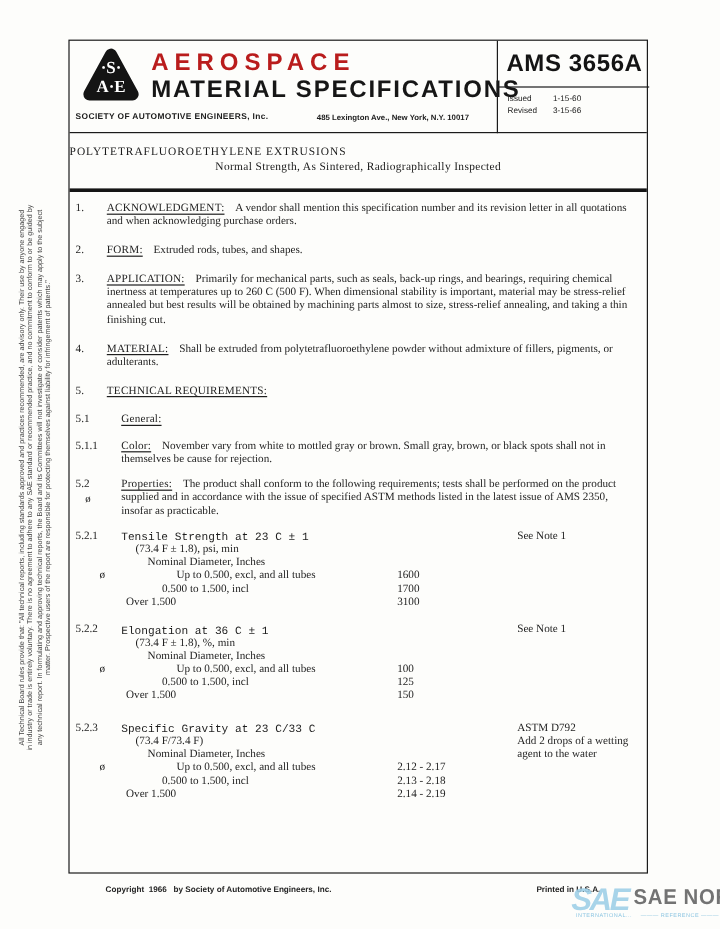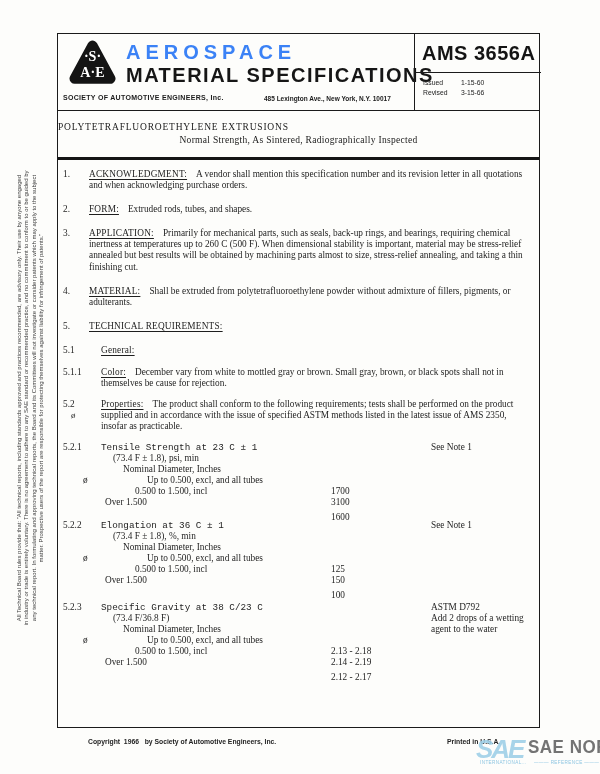--- a/index.html
+++ b/index.html
@@ -34,21 +34,21 @@
     background:transparent;
   }
 
   
   .hdr { position:absolute; left:0; top:0; width:100%; height:77px; border-bottom:1.6px solid #1b1b1b; }
   .badge { position:absolute; left:11px; top:6px; width:47px; height:49px; }
   .badge svg { width:100%; height:100%; }
   .hdr-t1 {
     position:absolute; left:68px; top:7px;
     font-family:"Liberation Sans", sans-serif; font-weight:bold;
-    font-size:20px; letter-spacing:5px; color:#3b82f6;
+    font-size:20px; letter-spacing:5px; color:#b91c1c;
   }
   .hdr-t2 {
     position:absolute; left:68px; top:30px;
     font-family:"Liberation Sans", sans-serif; font-weight:bold;
     font-size:20px; letter-spacing:1.5px; color:#161616;
   }
   .society {
     position:absolute; left:5px; top:60px;
     font-family:"Liberation Sans", sans-serif; font-weight:bold;
     font-size:7px; letter-spacing:0.3px; color:#1b1b1b;
@@ -91,21 +91,21 @@
   .prop { position:absolute; left:5px; width:472px; height:70px; font-size:9.3px; line-height:11.2px; }
   .prop span { position:absolute; white-space:nowrap; }
   .pnum { left:0; top:0; }
   .pl1 { left:38px; top:0;font-family:Liberation Mono, monospace; }
   .pl2 { left:50px; top:11px; }
   .pl3 { left:60px; top:22px; }
   .pmark { left:20px; top:33px; }
   .pr1 { left:84px; top:33px; }
   .pr2 { left:72px; top:44px; }
   .pr3 { left:42px; top:55px; }
-  .pv1 { left:268px; top:33px;margin-top:37px; }
+  .pv1 { left:268px; top:33px; }
   .pv2 { left:268px; top:44px; }
   .pv3 { left:268px; top:55px; }
   .pn1 { left:368px; top:0; }
   .pn2 { left:368px; top:11px; }
   .pn3 { left:368px; top:22px; }
 
   
   .copyright {
     position:absolute; left:88px; top:738px;
     font-family:"Liberation Sans", sans-serif; font-weight:bold;
@@ -199,21 +199,21 @@
     <div class="sectext"><span class="slabel">TECHNICAL REQUIREMENTS:</span></div>
   </div>
 
   <div class="sec sub" style="top:311px">
     <span class="num">5.1</span>
     <div class="sectext"><span class="slabel">General:</span></div>
   </div>
 
   <div class="sec sub" style="top:333px">
     <span class="num">5.1.1</span>
-    <div class="sectext"><span class="slabel">Color:</span><span>December vary from white to mottled gray or brown.  Small gray, brown, or black spots shall not in themselves be cause for rejection.</span></div>
+    <div class="sectext"><span class="slabel">Color:</span><span>November vary from white to mottled gray or brown.  Small gray, brown, or black spots shall not in themselves be cause for rejection.</span></div>
   </div>
 
   <div class="sec sub" style="top:365px">
     <span class="mark-abs">ø</span>
     <span class="num">5.2</span>
     <div class="sectext"><span class="slabel">Properties:</span><span>The product shall conform to the following requirements; tests shall be performed on the product supplied and in accordance with the issue of specified ASTM methods listed in the latest issue of AMS 2350, insofar as practicable.</span></div>
   </div>
 
   <div class="prop" style="top:408px">
     <span class="pnum">5.2.1</span>
@@ -240,22 +240,22 @@
     <span class="pr1">Up to 0.500, excl, and all tubes</span>
     <span class="pv1">100</span>
     <span class="pr2">0.500 to 1.500, incl</span>
     <span class="pv2">125</span>
     <span class="pr3">Over 1.500</span>
     <span class="pv3">150</span>
   </div>
 
   <div class="prop" style="top:568px">
     <span class="pnum">5.2.3</span>
-    <span class="pl1">Specific Gravity at 38 C/23 C</span>
-    <span class="pl2">(73.4 F/36.8 F)</span>
+    <span class="pl1">Specific Gravity at 23 C/33 C</span>
+    <span class="pl2">(73.4 F/73.4 F)</span>
     <span class="pl3">Nominal Diameter, Inches</span>
     <span class="pn1">ASTM D792</span>
     <span class="pn2">Add 2 drops of a wetting</span>
     <span class="pn3">agent to the water</span>
     <span class="pmark">ø</span>
     <span class="pr1">Up to 0.500, excl, and all tubes</span>
     <span class="pv1">2.12 - 2.17</span>
     <span class="pr2">0.500 to 1.500, incl</span>
     <span class="pv2">2.13 - 2.18</span>
     <span class="pr3">Over 1.500</span>

